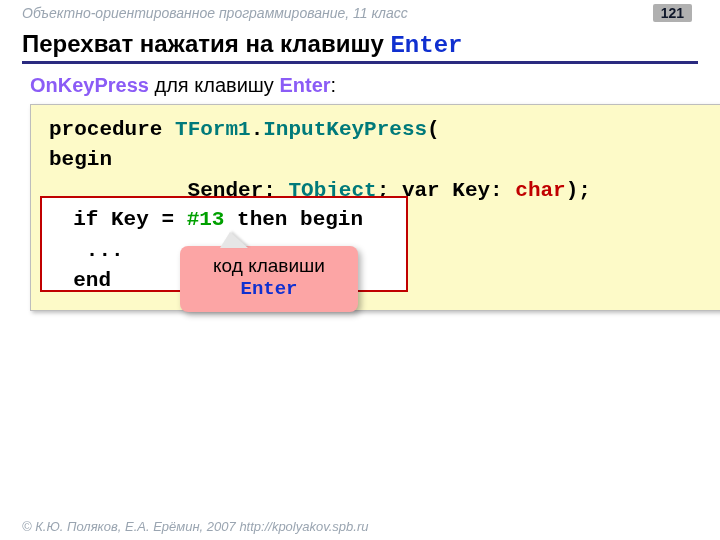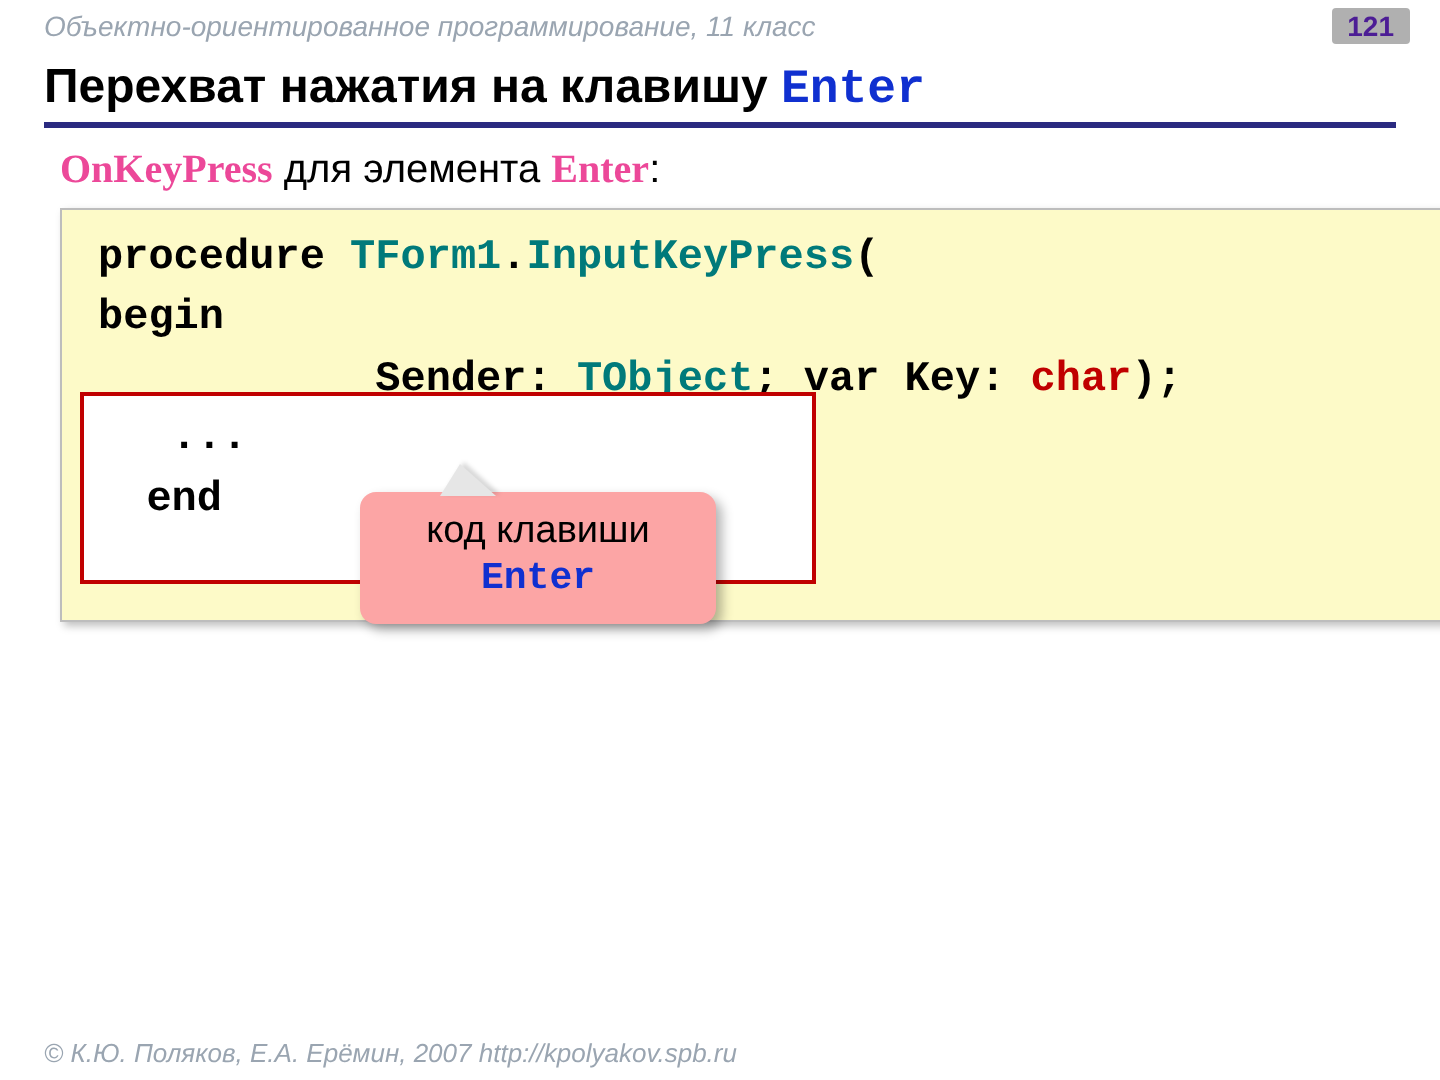--- a/index.html
+++ b/index.html
@@ -4,46 +4,46 @@
 <style>
   * { box-sizing: border-box; margin: 0; padding: 0; }
   body {
     width: 720px; height: 540px;
     background: #fff;
     font-family: Arial, sans-serif;
     position: relative;
     overflow: hidden;
   }
   .header-bar {
-    position: absolute; top: 0; left: 0; right: 3px;
+    position: absolute; top: 0; left: 0; right: 16px;
     height: 26px;
     display: flex; align-items: center;
     padding: 0 12px 0 22px;
   }
   .course-title {
     color: #9aa5b1; font-size: 14px; font-style: italic;
     flex: 1;
   }
   .page-num {
-    background: #b0b0b0; color: #4c1d95;
+    background: #b0b0b0; color: #0f172a;
     padding: 1px 8px; font-size: 14px; font-weight: bold;
     border-radius: 2px;
   }
   .title {
     position: absolute; top: 30px; left: 22px; right: 22px;
     font-size: 24px; font-weight: bold; color: #000;
     border-bottom: 3px solid #2a2a80;
     padding-bottom: 2px;
   }
   .title .enter { font-family: "Courier New", monospace; color: #1030d0; }
   .subtitle {
     position: absolute; top: 74px; left: 30px;
     font-size: 20px; color: #000;
   }
-  .subtitle .kw { font-family: Liberation Serif, serif; font-weight: bold; color: #ec4899; }
+  .subtitle .kw { font-family: Liberation Sans, sans-serif; font-weight: bold; color: #8b5cf6; }
   .codeblock {
     position: absolute; top: 104px; left: 30px; width: 700px;
     background: #fdfac8;
     border: 1px solid #bdbdbd;
     box-shadow: 2px 2px 4px rgba(0,0,0,0.25);
     padding: 10px 18px 12px 18px;
     font-family: "Courier New", monospace;
     font-size: 21px; font-weight: bold;
     line-height: 1.45;
     color: #000;
@@ -101,38 +101,39 @@
 <div class="header-bar">
   <span class="course-title">Объектно-ориентированное программирование, 11 класс</span>
   <span class="page-num">121</span>
 </div>
 
 <div class="title">
   <span>Перехват нажатия на клавишу </span><span class="enter">Enter</span>
 </div>
 
 <div class="subtitle">
-  <span class="kw">OnKeyPress</span><span> для элемента </span><span class="kw">Enter</span><span>:</span>
+  <span class="kw">OnKeyPress</span><span> для клавишу </span><span class="kw">Enter</span><span>:</span>
 </div>
 
 <div class="codeblock">
   <div><span>procedure </span><span class="tok-teal">TForm1</span><span>.</span><span class="tok-teal">InputKeyPress</span><span>(</span></div>
   <div>begin</div>
   <div style="white-space:pre;"><span>           Sender: </span><span class="tok-teal">TObject</span><span>; var Key: </span><span class="tok-red">char</span><span>);</span></div>
   <div style="white-space:pre;"><span>  if Key = </span><span class="tok-num">#13</span><span> then begin</span></div>
   <div style="white-space:pre;">   ...</div>
   <div style="white-space:pre;">  end</div>
 </div>
 
 <div class="inner-box"></div>
 
 <div class="code-overlay">
   <div class="hidden-line">x</div>
   <div class="hidden-line">x</div>
   <div class="hidden-line">x</div>
+  <div style="white-space:pre;"><span>  if Key = </span><span class="tok-num">#13</span><span> then begin</span></div>
   <div style="white-space:pre;">   ...</div>
   <div style="white-space:pre;">  end</div>
 </div>
 
 <div class="callout">
   <div>код клавиши</div>
   <div class="enter">Enter</div>
 </div>
 
 <div class="footer">

